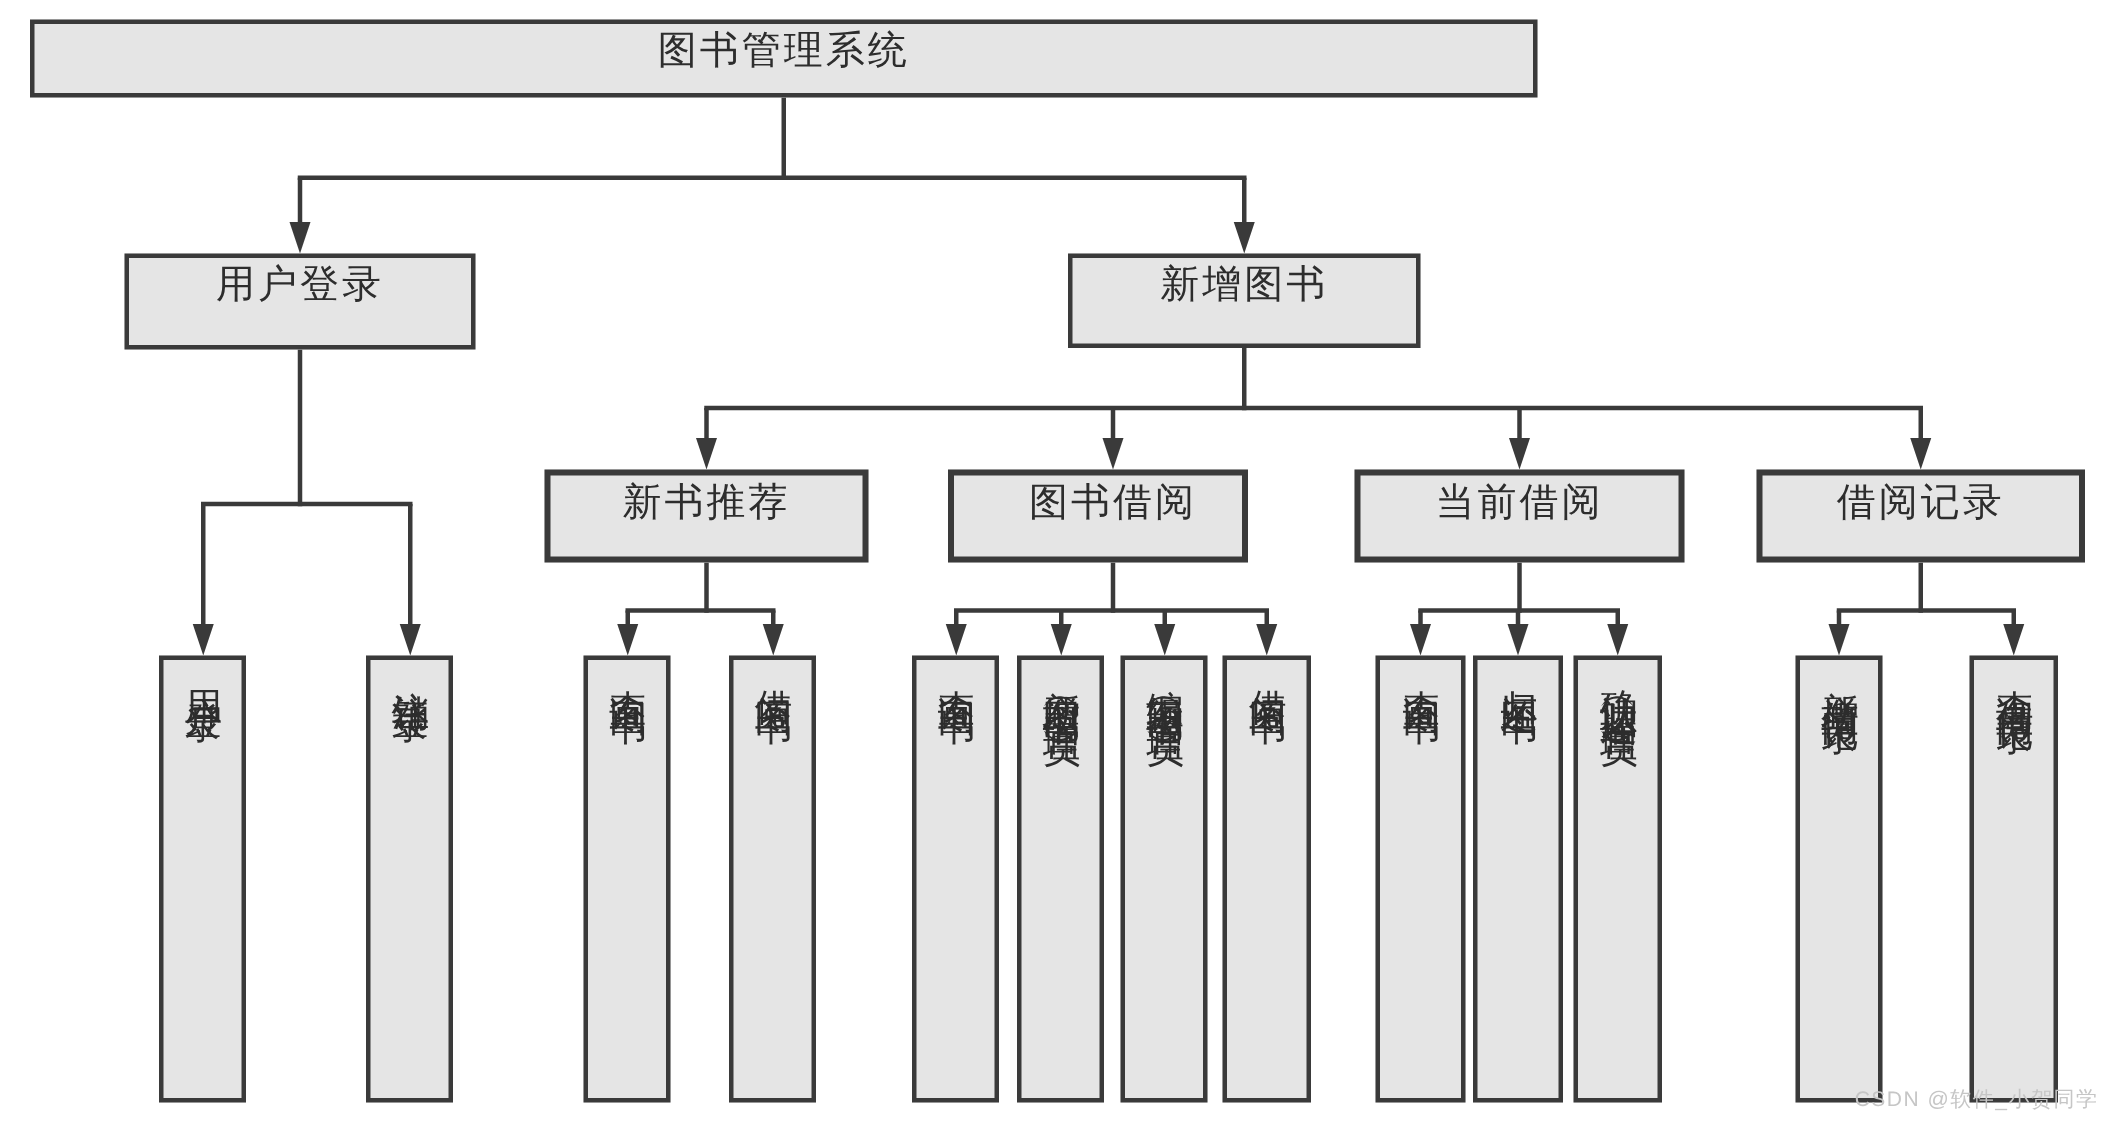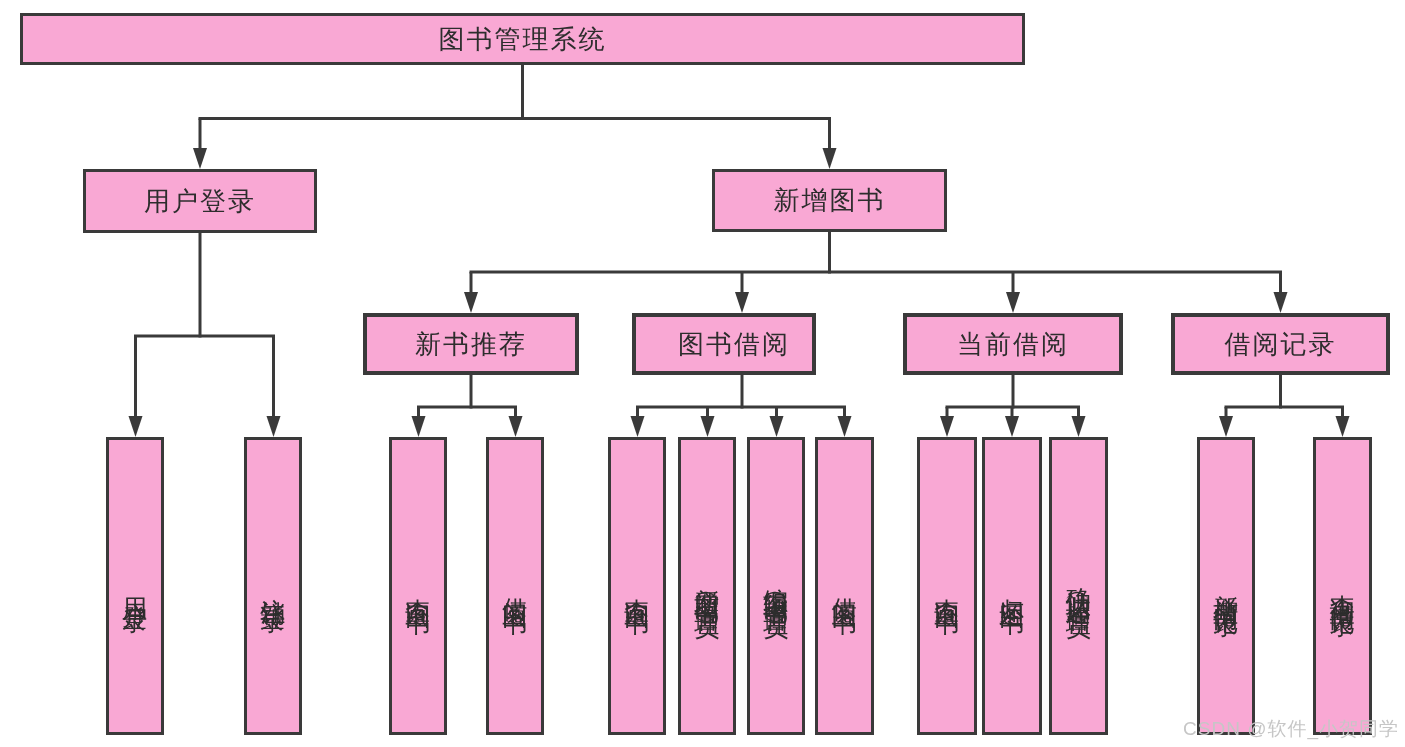--- a/index.html
+++ b/index.html
@@ -12,24 +12,24 @@
     overflow: hidden;
   }
   svg.connectors {
     position: absolute;
     left: 0; top: 0;
     z-index: 0;
   }
   .box {
     position: absolute;
     box-sizing: border-box;
-    background: #f9a8d4;
+    background: #e5e5e5;
     border: 3px solid #3a3a3a;
     display: flex;
-    align-items: center;
+    align-items: flex-start;
     justify-content: center;
     color: #2d2d2d;
     z-index: 1;
   }
   .box-h {
     font-size: 26px;
     letter-spacing: 2px;
     white-space: nowrap;
   }
   .lvl3 { border-width: 4px; }
@@ -43,21 +43,21 @@
     text-orientation: mixed;
     font-size: 25px;
     letter-spacing: 4px;
     line-height: 1.05;
     color: #2d2d2d;
   }
   .watermark {
     position: absolute;
     right: 6px;
     bottom: 5px;
-    font-size: 19px;
+    font-size: 14px;
     letter-spacing: 1px;
     color: #c6c6c6;
     z-index: 5;
     white-space: nowrap;
   }
 </style>
 </head>
 <body>
 
 <div class="canvas">
@@ -135,21 +135,21 @@
   <div class="box box-h" style="left:83px;top:169px;width:234px;height:64px;">
     <span>用户登录</span>
   </div>
   <div class="box box-h" style="left:712px;top:169px;width:235px;height:63px;">
     <span>新增图书</span>
   </div>
 
   <div class="box box-h lvl3" style="left:363px;top:313px;width:216px;height:62px;">
     <span>新书推荐</span>
   </div>
-  <div class="box box-h lvl3" style="left:632px;top:313px;width:184px;height:62px;padding-left:20px;">
+  <div class="box box-h lvl3" style="left:632px;top:313px;width:200px;height:62px;padding-left:20px;">
     <span>图书借阅</span>
   </div>
   <div class="box box-h lvl3" style="left:1171px;top:313px;width:219px;height:62px;">
     <span>借阅记录</span>
   </div>
   <div class="box box-h lvl3" style="left:903px;top:313px;width:220px;height:62px;">
     <span>当前借阅</span>
   </div>
 
   <div class="box leaf" style="left:106px;">

